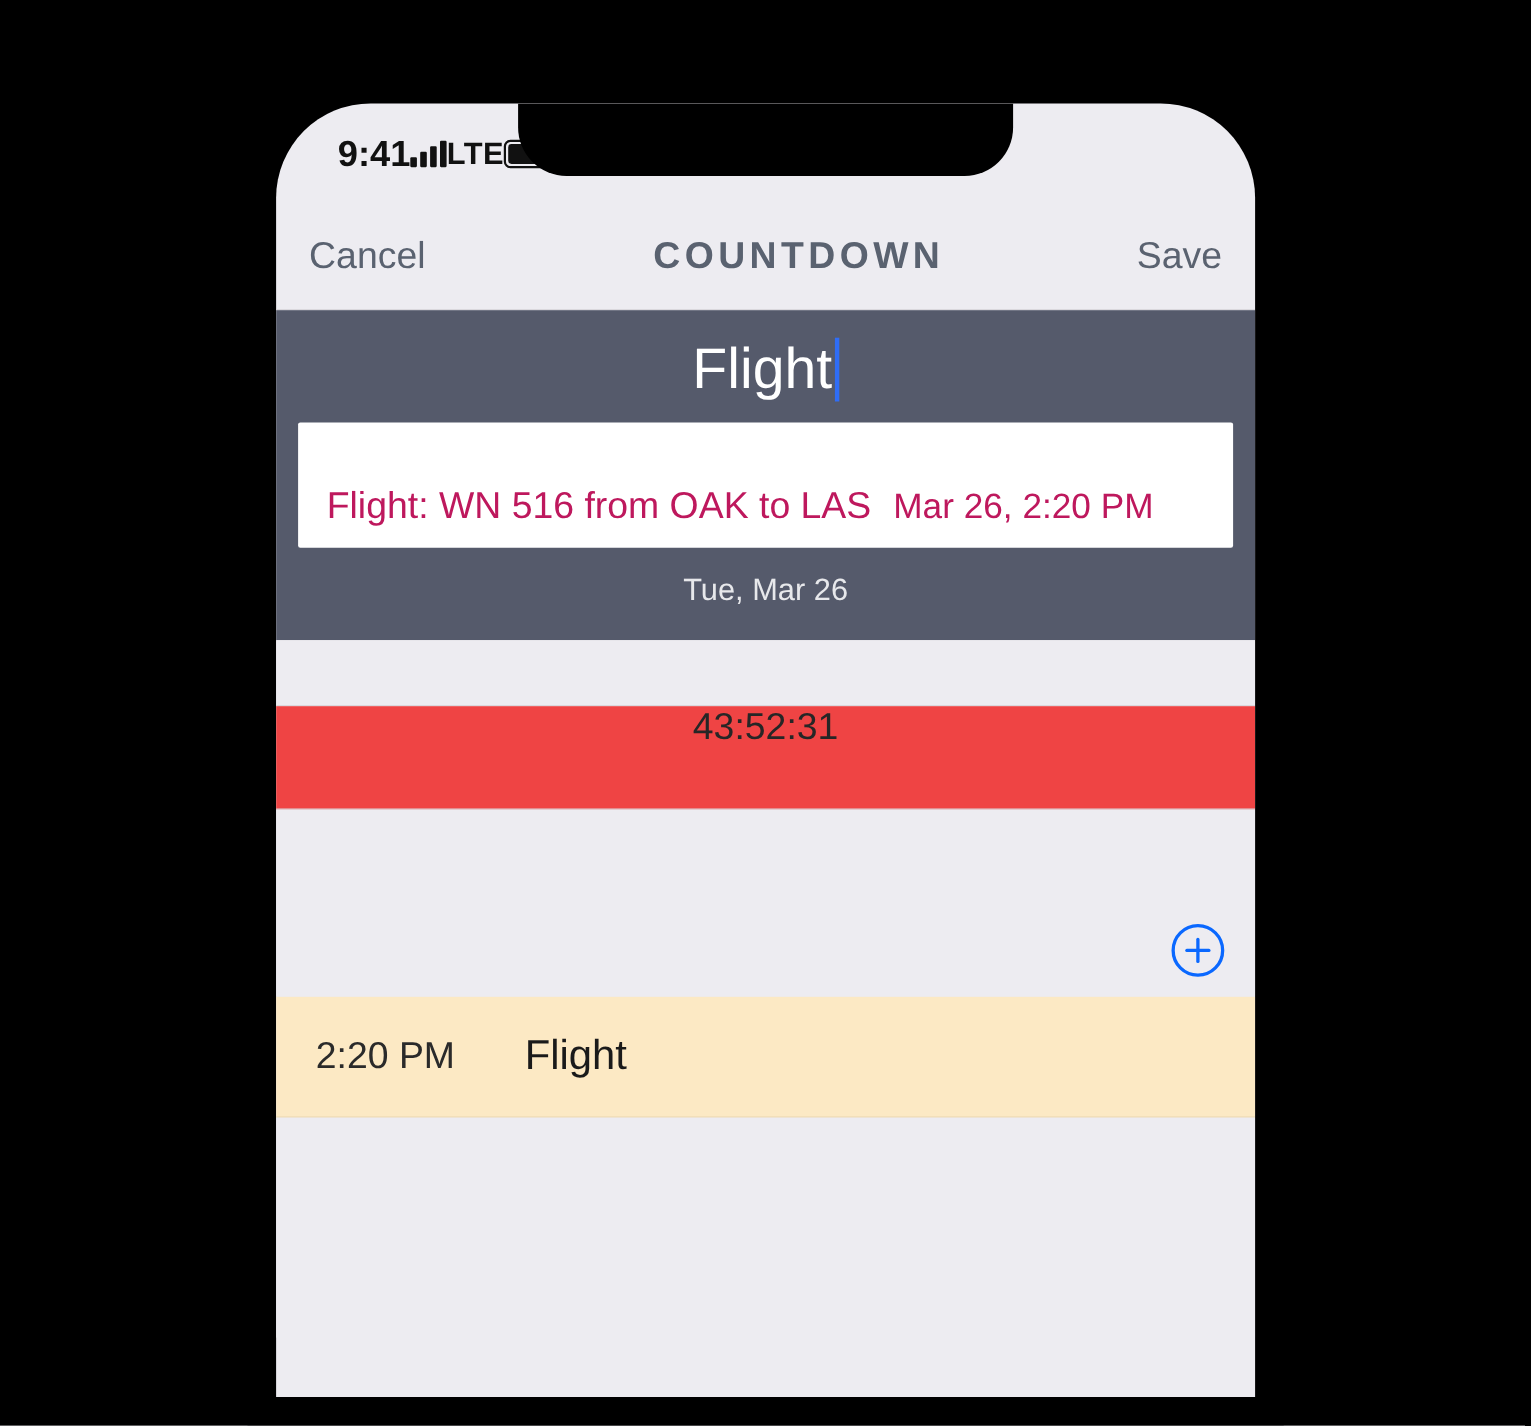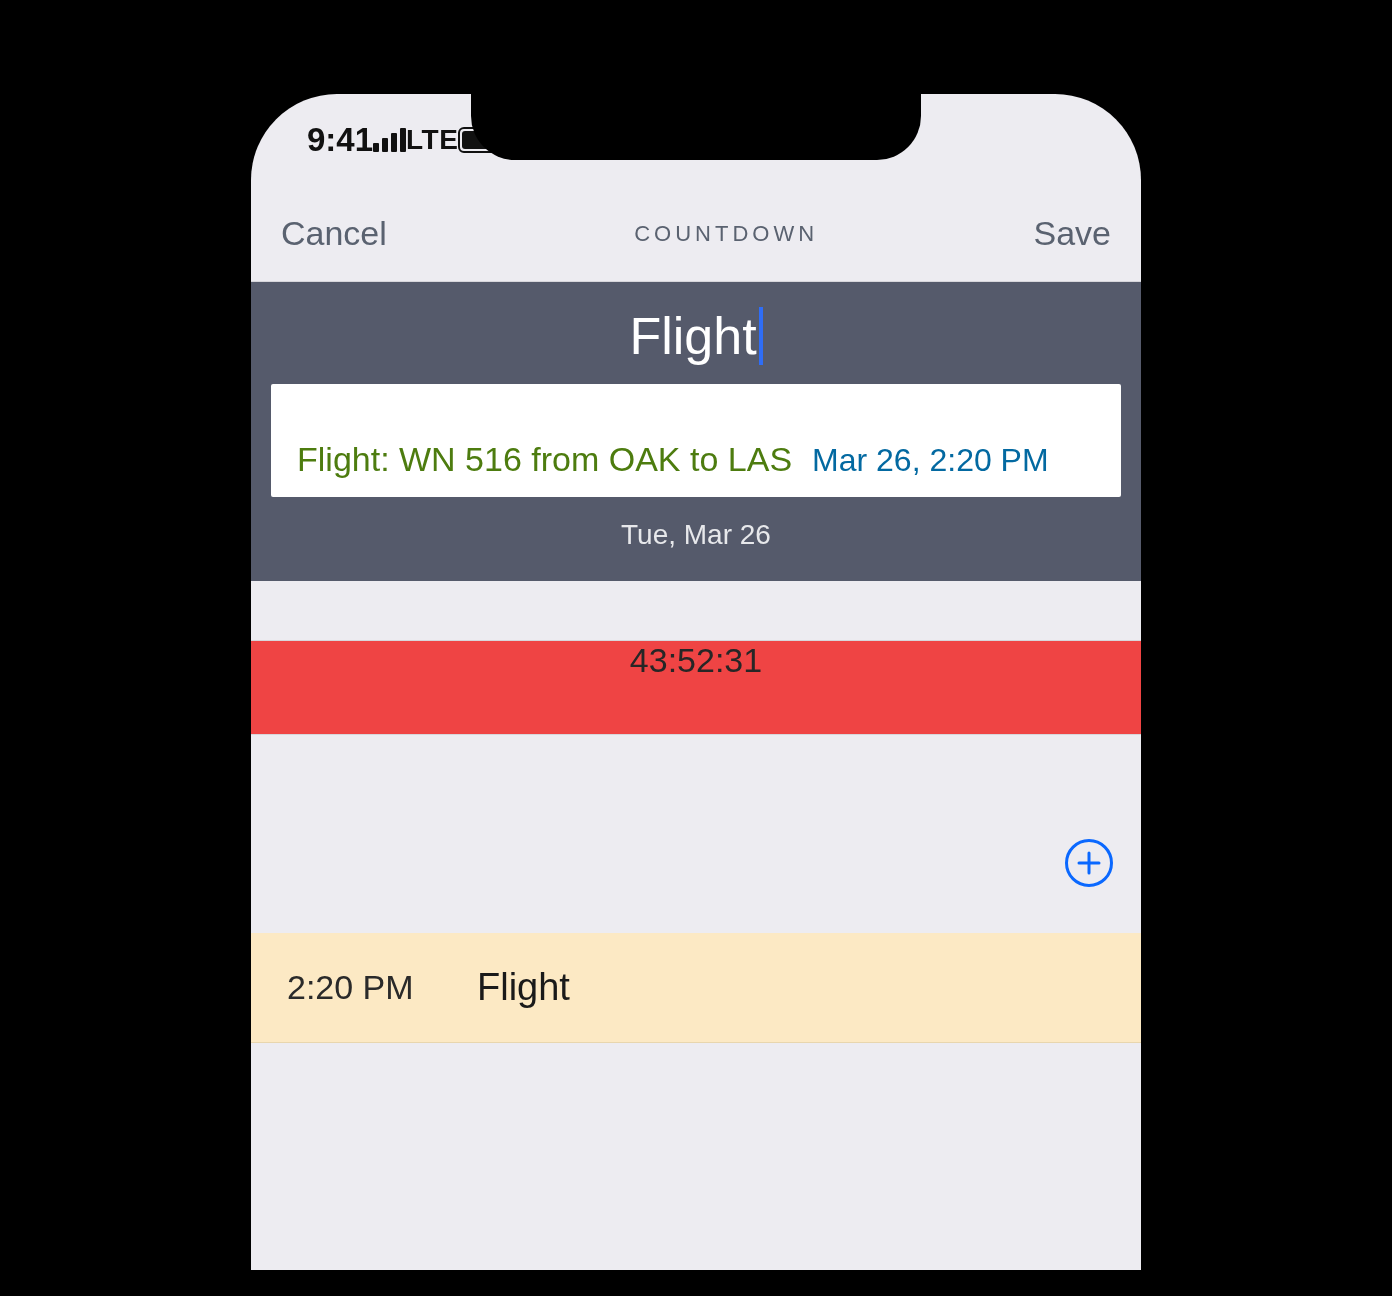--- a/index.html
+++ b/index.html
@@ -130,24 +130,24 @@
       border-bottom: 1px solid #d7d6db;
     }
     .nav-btn {
       font-size: 34px;
       color: #5a6270;
       background: none;
       border: none;
       cursor: pointer;
     }
     .nav-title {
-      font-size: 22px;
+      font-size: 34px;
       letter-spacing: 4px;
       color: #5a6270;
-      font-weight: 400;
+      font-weight: 700;
       margin-left: 32px;
     }
 
     
     .hero {
       background: #555a6b;
       padding: 24px 20px 30px 20px;
       text-align: center;
     }
     .title-row {
@@ -173,25 +173,25 @@
       padding: 18px 26px;
       display: flex;
       align-items: baseline;
       gap: 20px;
       justify-content: flex-start;
       text-align: left;
       margin-bottom: 22px;
     }
     .suggestion-main {
       font-size: 34px;
-      color: #4d7c0f;
+      color: #be185d;
     }
     .suggestion-date {
       font-size: 32px;
-      color: #0369a1;
+      color: #be185d;
       margin-top: 40px;
     }
     .hero-subtitle {
       font-size: 28px;
       color: #e7e8eb;
       font-weight: 400;
     }
 
     
     .gap {
@@ -236,21 +236,20 @@
 
     
     .event-row {
       background: #fce9c4;
       height: 110px;
       display: flex;
       align-items: center;
       padding: 0 36px;
       gap: 40px;
       border-bottom: 1px solid #e8d6ae;
-      margin-top: 28px;
     }
     .event-time {
       font-size: 34px;
       color: #2a2a2a;
       min-width: 150px;
     }
     .event-name {
       font-size: 38px;
       color: #1a1a1a;
     }

